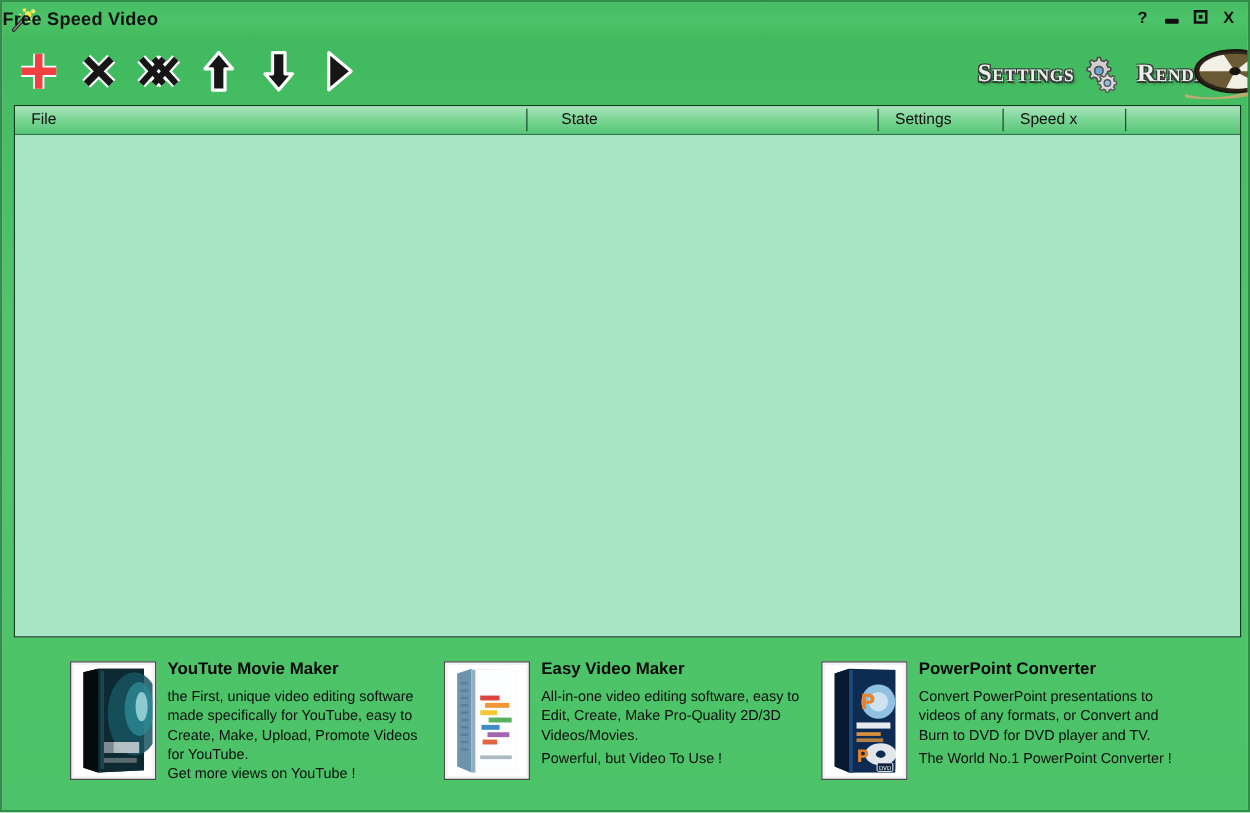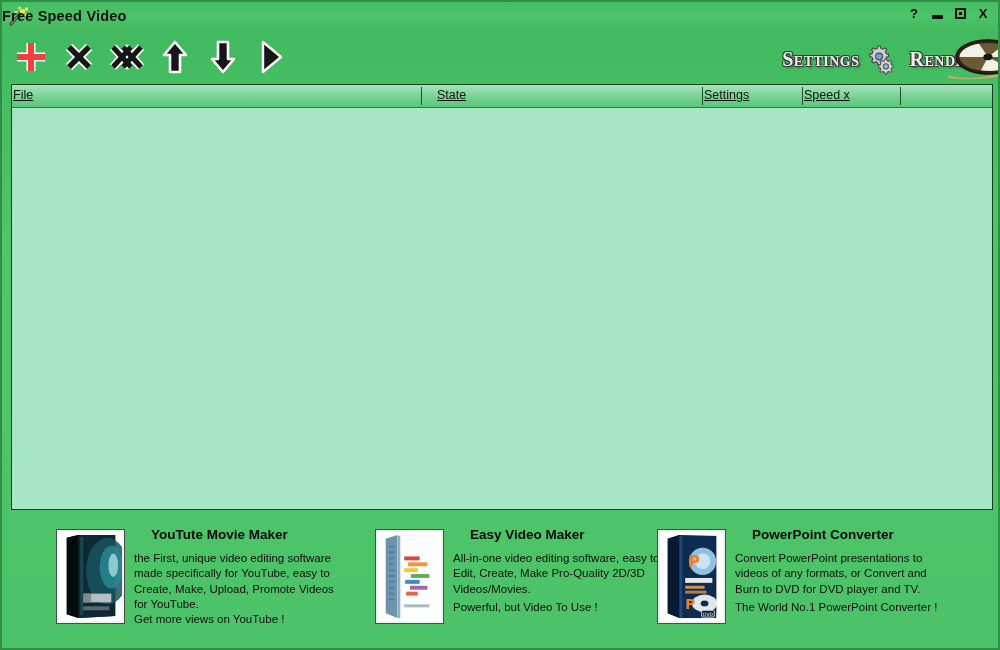--- a/index.html
+++ b/index.html
@@ -155,25 +155,24 @@
     background: linear-gradient(180deg, #a8e4bb 0%, #7ed698 45%, #56c676 100%);
     border-bottom: 1px solid #2c7a46;
   }
   .col-head {
     position: absolute;
     top: 0;
     height: 32px;
     line-height: 21px;
     font-size: 12.5px;
     color: #101010;
-    padding-left: 1px;
+    padding-left: 13px;
     box-sizing: border-box;
     white-space: nowrap;
     cursor: pointer;
-    text-decoration: underline;
   }
   .col-sep {
     position: absolute;
     top: 2px;
     width: 1px;
     height: 18px;
     background: #1d4f30;
     cursor: col-resize;
   }
   #list-body {
@@ -214,21 +213,20 @@
   .ad-text {
     margin-left: 9px;
     margin-top: 9px;
   }
   .ad-title {
     font-size: 13.5px;
     font-weight: bold;
     color: #080808;
     margin-bottom: 9px;
     white-space: nowrap;
-    margin-left: 17px;
   }
   .ad-desc {
     font-size: 11.5px;
     color: #0d0d0d;
     line-height: 1.33;
     white-space: pre-line;
   }
   .ad-tag {
     font-size: 11.5px;
     color: #0d0d0d;
@@ -411,21 +409,21 @@
       <div class="ad-text">
         <div class="ad-title">YouTute Movie Maker</div>
         <div class="ad-desc">the First, unique video editing software
 made specifically for YouTube, easy to
 Create, Make, Upload, Promote Videos
 for YouTube.
 Get more views on YouTube !</div>
       </div>
     </div>
 
-    <div class="ad" style="left:364px; width:300px;">
+    <div class="ad" style="left:344px; width:300px;">
       <div class="ad-thumb">
         <svg viewBox="0 0 65 91" preserveAspectRatio="none">
           <rect x="0" y="0" width="65" height="91" fill="#ffffff"></rect>
           <polygon points="8,7 20,3 58,4 58,85 20,88 8,83" fill="#e9eef2"></polygon>
           <polygon points="8,7 20,3 20,88 8,83" fill="#6e93ac"></polygon>
           <rect x="20" y="4" width="38" height="84" fill="#fbfdfe"></rect>
           <rect x="20" y="4" width="3" height="84" fill="#8fb0c6"></rect>
           <g opacity="0.9">
             <rect x="27" y="25" width="16" height="4" fill="#d8312c"></rect>
             <rect x="31" y="31" width="20" height="4" fill="#f08a22"></rect>

